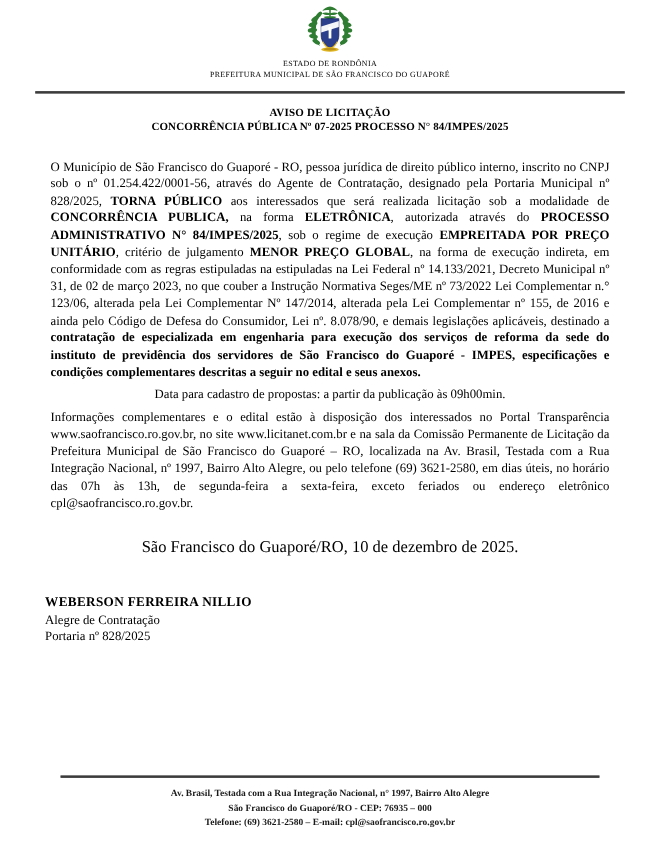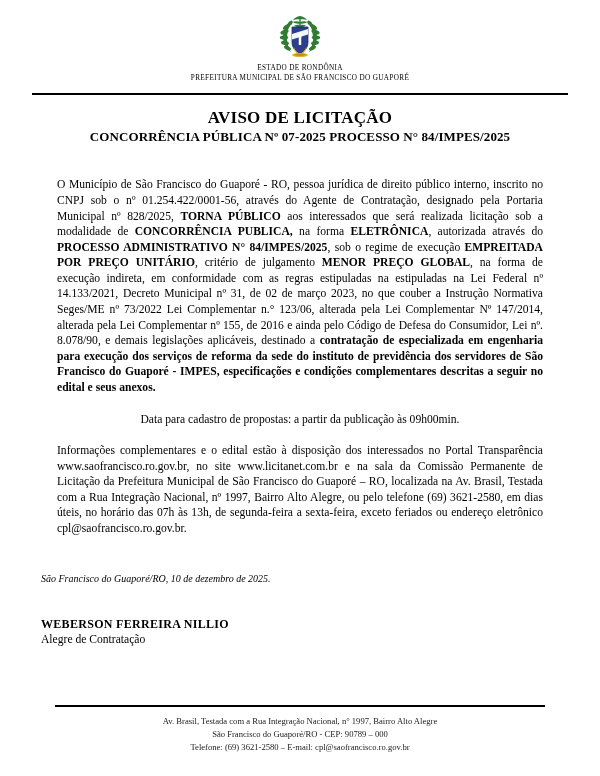--- a/index.html
+++ b/index.html
@@ -14,21 +14,21 @@
     height: 776px;
     background: #ffffff;
     box-sizing: border-box;
     font-family: "Liberation Serif", "DejaVu Serif", serif;
     color: #000000;
     overflow: hidden;
   }
 
   
   .header {
-    padding-top: 14px;
+    padding-top: 4px;
     text-align: center;
   }
   .crest {
     width: 44px;
     height: 46px;
     margin: 0 auto 4px auto;
     display: block;
   }
   .header-lines {
     font-size: 7.2px;
@@ -50,68 +50,68 @@
   }
   .rule-top { margin-top: 9px; }
 
   
   .title-block {
     text-align: center;
     font-weight: bold;
     margin-top: 12px;
     line-height: 1.28;
   }
-  .title-line1 { font-size: 17px; letter-spacing: 0.2px; }
-  .title-line2 { font-size: 13px; letter-spacing: 0.1px; }
+  .title-line1 { font-size: 10px; letter-spacing: 0.2px; }
+  .title-line2 { font-size: 10px; letter-spacing: 0.1px; }
 
   
   .body-block {
     margin: 0 auto;
     width: 518px;
     padding-top: 16px;
     font-size: 11.6px;
     line-height: 1.345;
     text-align: justify;
     text-justify: inter-word;
   }
   .body-block p {
-    margin: 16px;
+    margin: 5px;
     text-indent: 0;
   }
   .para-justify { text-align: justify; }
   .para-left { text-align: center; }
   b, strong { font-weight: bold; }
 
   
   .place-date {
     margin: 0 auto;
     width: 518px;
-    text-align: left;
-    font-size: 10px;
+    text-align: center;
+    font-size: 15px;
     padding-top: 20px;
-    font-style: italic;
   }
 
   
   .signature {
     margin: 0 auto;
     width: 518px;
     text-align: left;
     padding-top: 32px;
     font-size: 11.6px;
     line-height: 1.36;
   }
   .sig-name { font-weight: bold; font-size: 12px; letter-spacing: 0.3px; }
 
   
   .footer-wrap {
     position: absolute;
     left: 0;
     right: 0;
     bottom: 22px;
+    font-weight: bold;
   }
   .footer-rule {
     margin: 0 auto 8px auto;
     width: 490px;
     border-top: 1.5px solid #000;
     border-bottom: 0.8px solid #000;
     height: 2px;
     box-sizing: border-box;
   }
   .footer-lines {
@@ -188,24 +188,25 @@
     <p class="para-justify">O Município de São Francisco do Guaporé - RO, pessoa jurídica de direito público interno, inscrito no CNPJ sob o nº 01.254.422/0001-56, através do Agente de Contratação, designado pela Portaria Municipal nº 828/2025, <b>TORNA PÚBLICO</b> aos interessados que será realizada licitação sob a modalidade de <b>CONCORRÊNCIA PUBLICA,</b> na forma <b>ELETRÔNICA</b>, autorizada através do <b>PROCESSO ADMINISTRATIVO N° 84/IMPES/2025</b>, sob o regime de execução <b>EMPREITADA POR PREÇO UNITÁRIO</b>, critério de julgamento <b>MENOR PREÇO GLOBAL</b>, na forma de execução indireta, em conformidade com as regras estipuladas na estipuladas na Lei Federal nº 14.133/2021, Decreto Municipal nº 31, de 02 de março 2023, no que couber a Instrução Normativa Seges/ME nº 73/2022 Lei Complementar n.° 123/06, alterada pela Lei Complementar Nº 147/2014, alterada pela Lei Complementar nº 155, de 2016 e ainda pelo Código de Defesa do Consumidor, Lei nº.  8.078/90, e demais legislações aplicáveis, destinado a <b>contratação de especializada em engenharia para execução dos serviços de reforma da sede do instituto de previdência dos servidores de São Francisco do Guaporé - IMPES, especificações e condições complementares descritas a seguir no edital e seus anexos.</b></p>
     <p class="para-left">Data para cadastro de propostas: a partir da publicação às 09h00min.</p>
     <p class="para-justify">Informações complementares e o edital estão à disposição dos interessados no Portal Transparência www.saofrancisco.ro.gov.br, no site www.licitanet.com.br e na sala da Comissão Permanente de Licitação da Prefeitura Municipal de São Francisco do Guaporé – RO, localizada na Av. Brasil, Testada com a Rua Integração Nacional, nº 1997, Bairro Alto Alegre, ou pelo telefone (69) 3621-2580, em dias úteis, no horário das 07h às 13h, de segunda-feira a sexta-feira, exceto feriados ou endereço eletrônico cpl@saofrancisco.ro.gov.br.</p>
   </div>
 
   <div class="place-date">São Francisco do Guaporé/RO, 10 de dezembro de 2025.</div>
 
   <div class="signature">
     <div class="sig-name">WEBERSON FERREIRA NILLIO</div>
     <div>Alegre de Contratação</div>
+    <div>Portaria nº 828/2025</div>
   </div>
 
   <div class="footer-wrap">
     <div class="footer-rule"></div>
     <div class="footer-lines">
       <div>Av. Brasil, Testada com a Rua Integração Nacional, n° 1997, Bairro Alto Alegre</div>
-      <div>São Francisco do Guaporé/RO - CEP: 90789 – 000</div>
+      <div>São Francisco do Guaporé/RO - CEP: 76935 – 000</div>
       <div>Telefone: (69) 3621-2580 – E-mail: cpl@saofrancisco.ro.gov.br</div>
     </div>
   </div>
 
 </div>
 
 </body></html>

